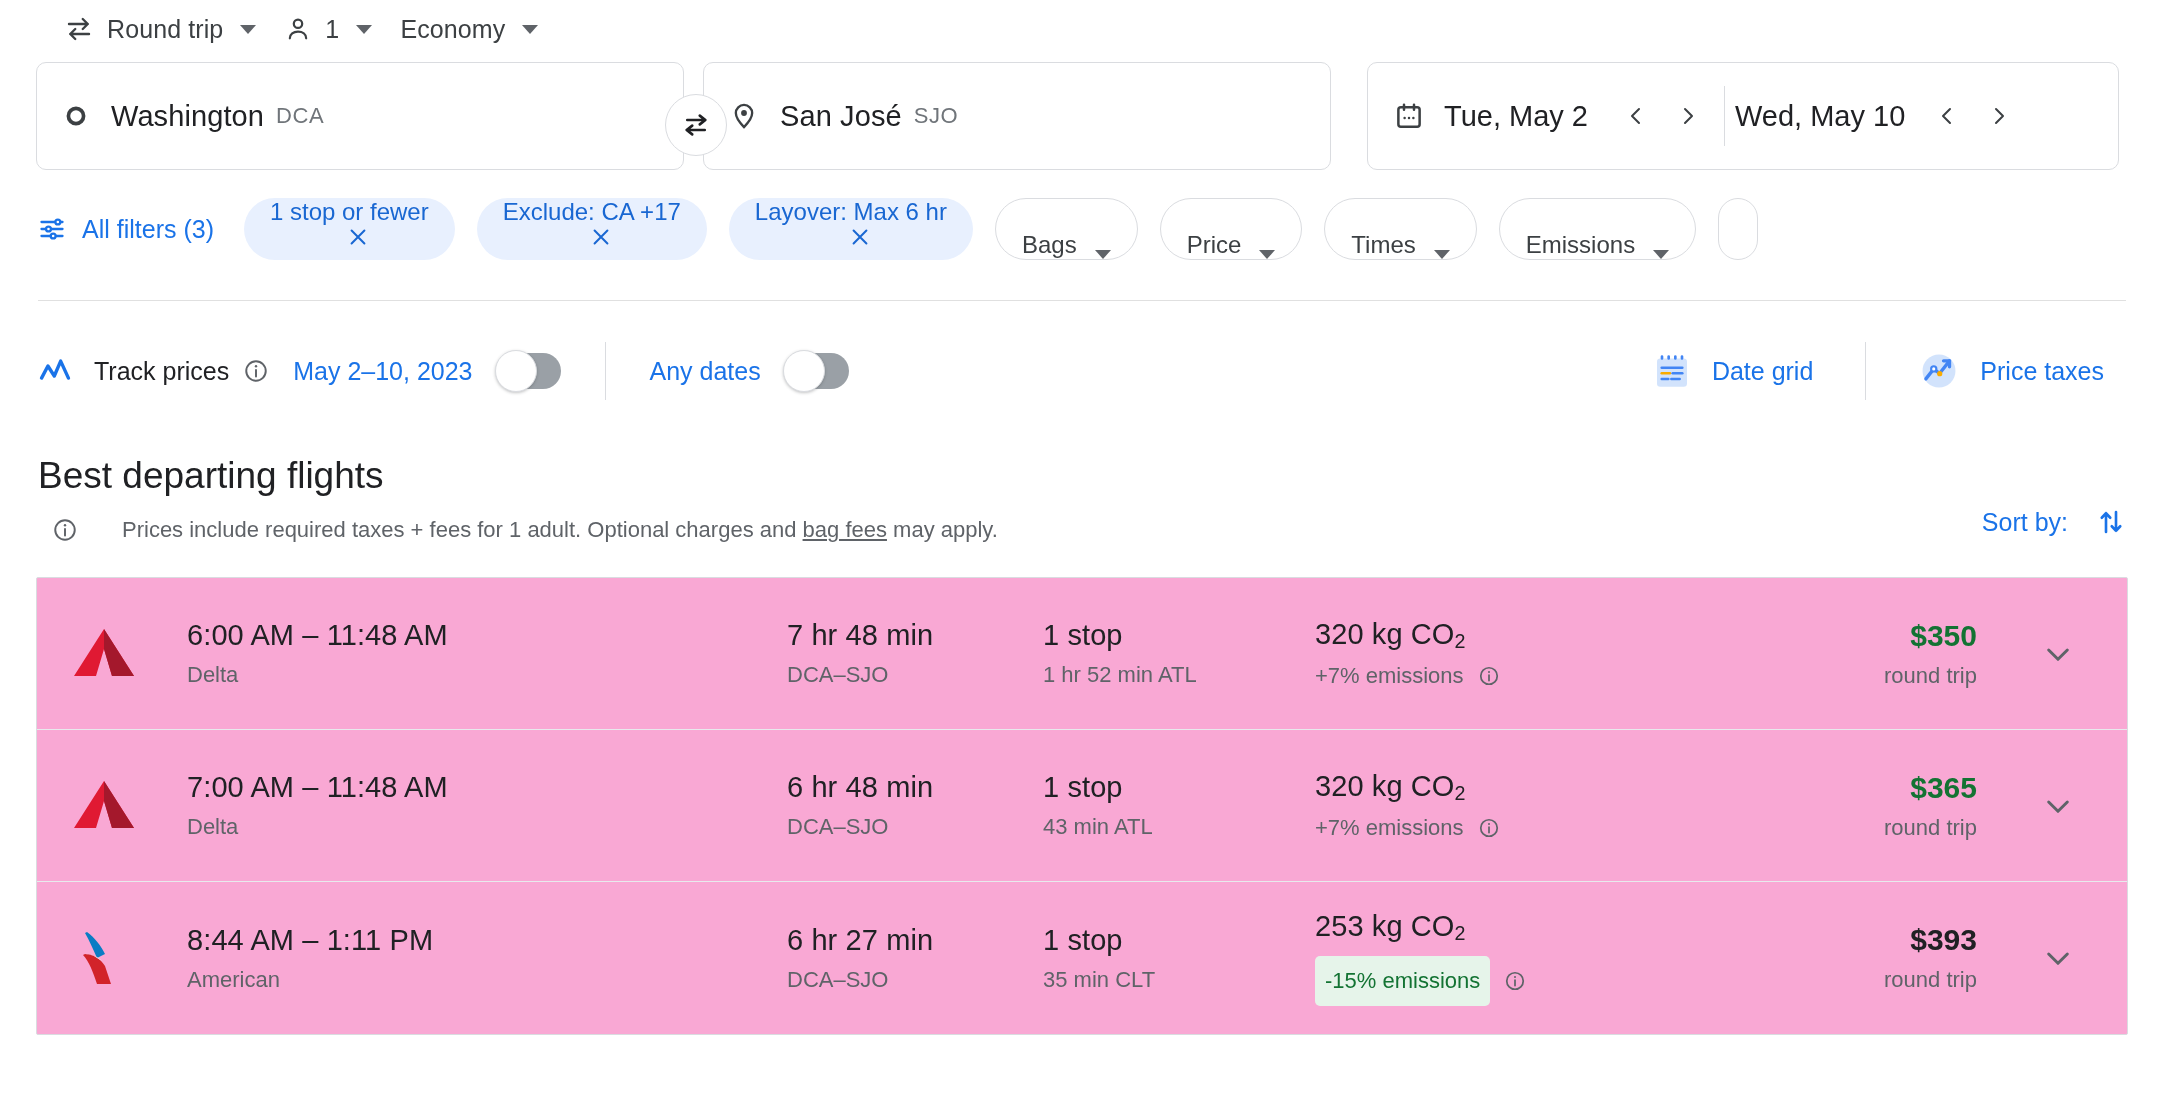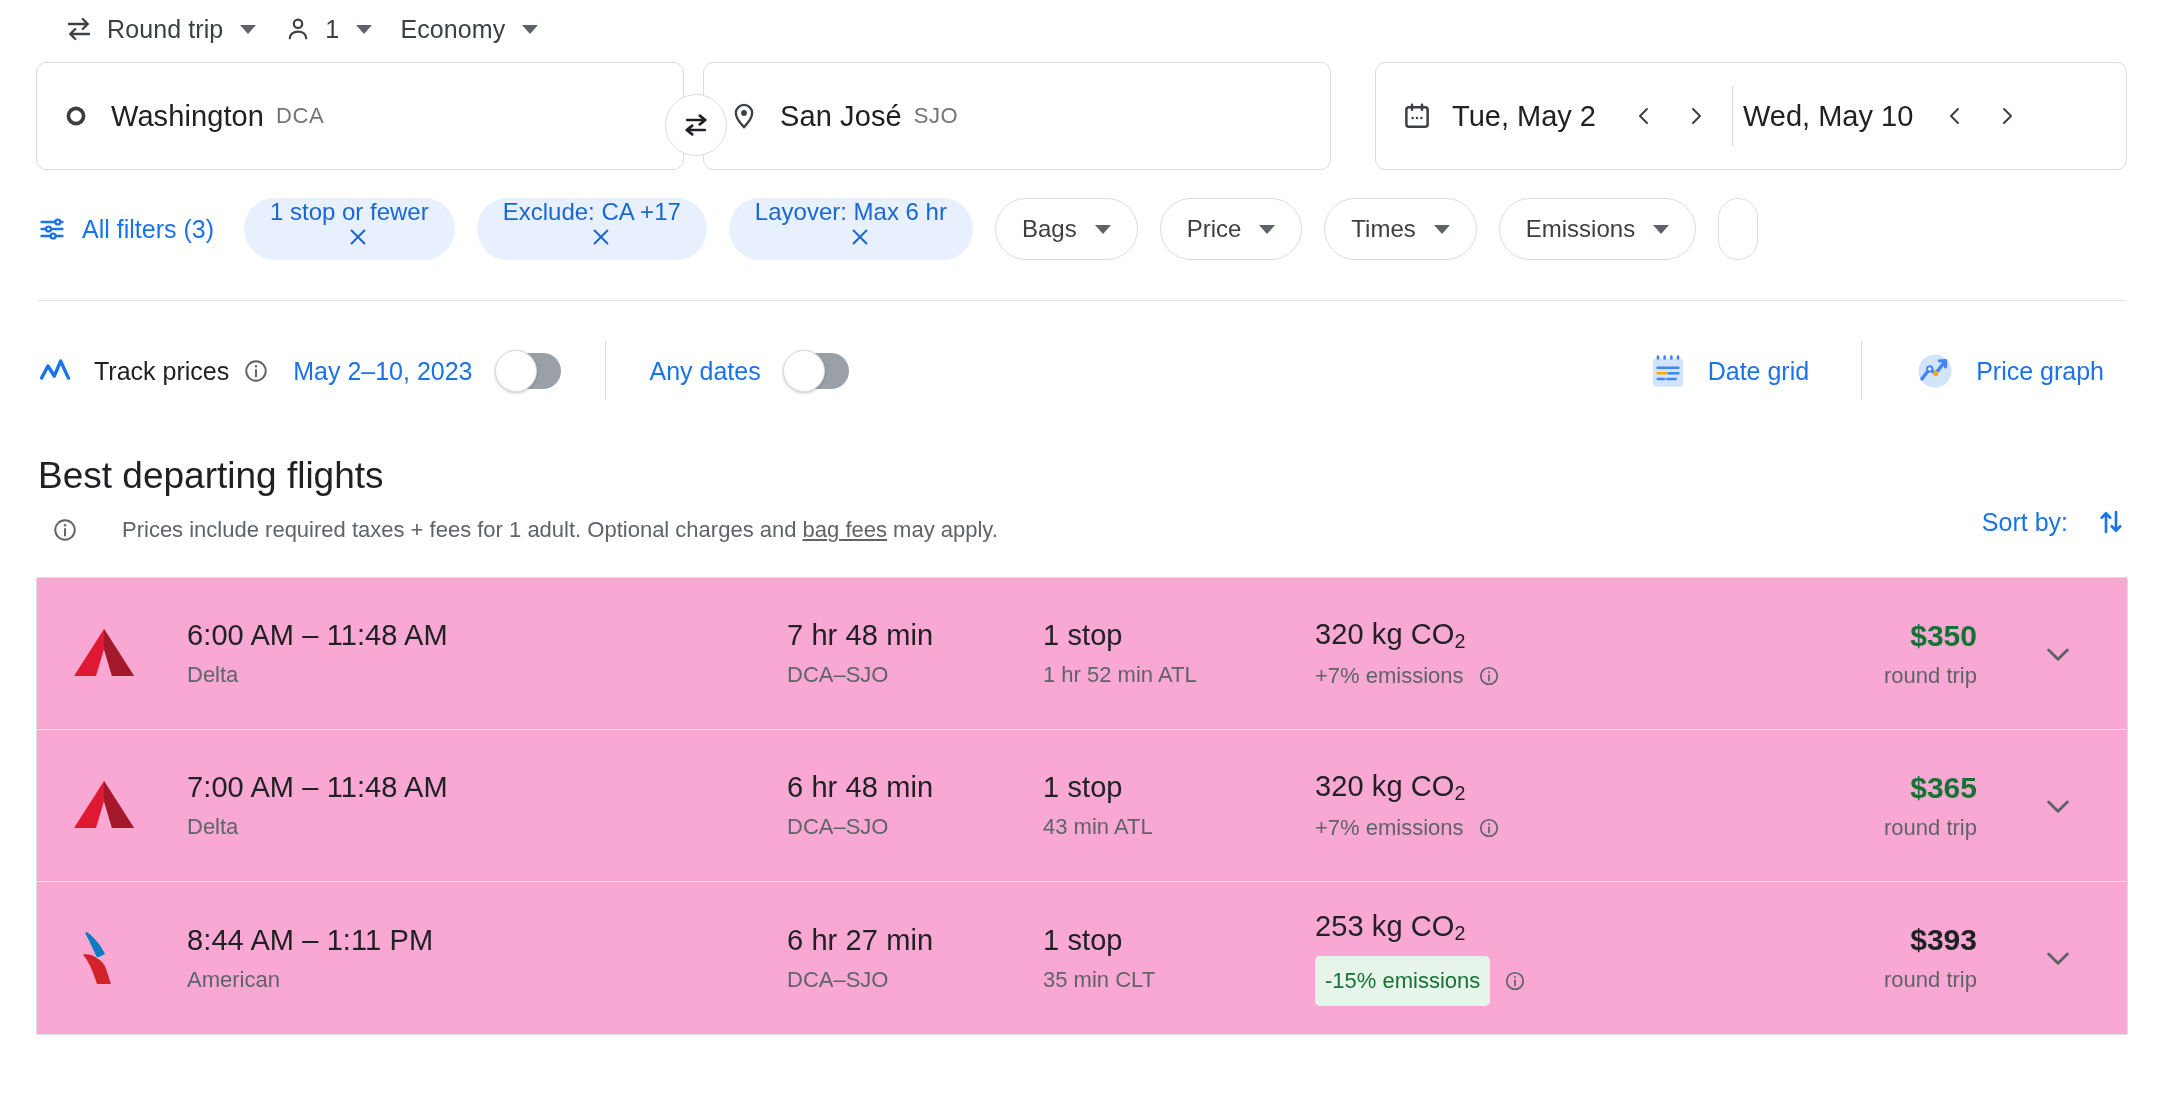--- a/index.html
+++ b/index.html
@@ -19,21 +19,21 @@
   .opt {
     display: flex; align-items: center; gap: 13px;
     padding: 6px 14px; border-radius: 6px; cursor: pointer;
   }
   .opt-label { font-size: 25px; color: #3c4043; letter-spacing: .1px; }
   .caret { width: 0; height: 0; border-left: 8px solid transparent;
            border-right: 8px solid transparent; border-top: 9px solid #5f6368; margin-left: 4px;}
   .ico { display: inline-flex; align-items: center; justify-content: center; }
 
   
-  .search-row { display: flex; align-items: flex-start; gap: 12px; margin-top: 4px; position: relative; }
+  .search-row { display: flex; align-items: flex-start; gap: 4px; margin-top: 4px; position: relative; }
   .loc-group { display: flex; position: relative; }
   .field {
     height: 108px; border: 1px solid #dadce0; border-radius: 10px;
     display: flex; align-items: center; padding: 0 26px; background: #fff;
   }
   .field-origin { width: 648px; border-top-right-radius: 10px; border-bottom-right-radius: 10px;}
   .field-dest  { width: 628px; margin-left: 19px; }
   .field-text { font-size: 29px; color: #202124; letter-spacing: .1px; white-space: nowrap;}
   .field-code { font-size: 22px; color: #70757a; margin-left: 12px; letter-spacing: .6px;}
   .field .ico { margin-right: 22px; flex: none; }
@@ -58,21 +58,21 @@
                white-space: nowrap; }
   .allfilters {
     display: flex; align-items: center; gap: 16px; color: #1a73e8;
     font-size: 25px; cursor: pointer; padding-right: 30px;
   }
   .chip {
     display: flex; align-items: center; height: 62px; border-radius: 32px;
     padding: 0 26px; font-size: 24px; cursor: pointer; margin-right: 22px; flex: none;
   }
   .chip-active { background: #e8f0fe; color: #1967d2; flex-direction: column; }
-  .chip-plain  { background: #fff; border: 1px solid #dadce0; color: #3c4043; }
+  .chip-plain  { background: #fff; border: 1px solid #dadce0; color: #3c4043; align-items: flex-end; }
   .chip-x { margin-left: 18px; display: inline-flex; }
   .chip-caret { width: 0; height: 0; border-left: 8px solid transparent;
                 border-right: 8px solid transparent; border-top: 9px solid #5f6368; margin-left: 18px;}
   .chip-cut { overflow: hidden; width: 40px; padding-right: 0; }
 
   .divider { height: 1px; background: #e0e0e0; margin: 40px 2px 0 2px; }
 
   
   .track-row { display: flex; align-items: center; margin-top: 34px; padding-left: 2px; height: 72px;}
   .track-label { font-size: 25px; color: #202124; margin-left: 22px; }
@@ -343,21 +343,21 @@
       <div class="grid-btn">
         <span class="ico">
           <svg width="42" height="42" viewBox="0 0 24 24" fill="none">
             <circle cx="12" cy="12" r="9.4" fill="#d2e3fc"></circle>
             <path d="M4.5 16.5 9 10.8l3.3 2.6L18 6.2" stroke="#4285f4" stroke-width="1.9" stroke-linecap="round" stroke-linejoin="round"></path>
             <path d="M14.6 6.2H18v3.4" stroke="#4285f4" stroke-width="1.9" stroke-linecap="round" stroke-linejoin="round"></path>
             <circle cx="9" cy="10.8" r="1.5" fill="#fff" stroke="#4285f4" stroke-width="1.2"></circle>
             <circle cx="12.4" cy="13.5" r="1.5" fill="#f9ab00"></circle>
           </svg>
         </span>
-        <span>Price graph</span>
+        <span>Price taxes</span>
       </div>
     </div>
   </div>
 
   <div class="head-wrap">
     <div class="h1">Best departing flights</div>
     <div class="sub-row">
       <span class="info-ico" style="margin-left:14px;">
         <svg width="26" height="26" viewBox="0 0 24 24" fill="none" stroke="#5f6368" stroke-width="1.8">
           <circle cx="12" cy="12" r="9"></circle>

